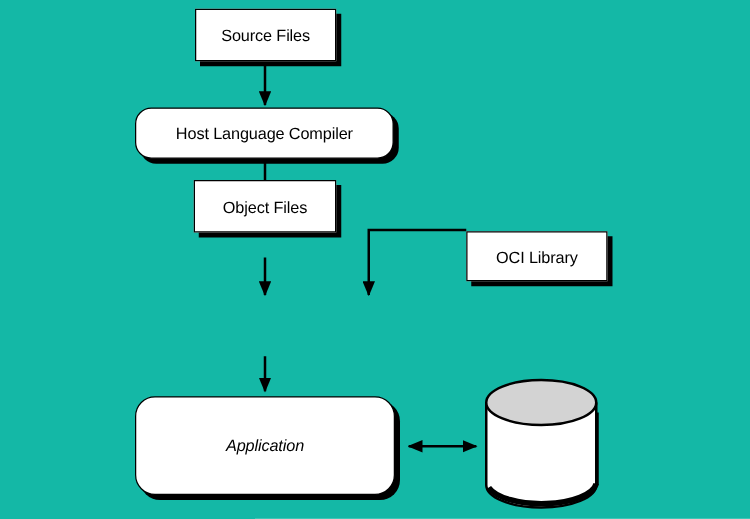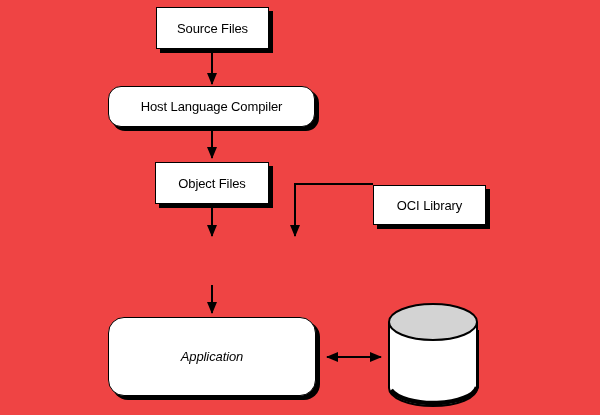--- a/index.html
+++ b/index.html
@@ -4,21 +4,21 @@
 <style>
   html, body { margin: 0; padding: 0; }
   body {
     font-family: "Liberation Sans", "DejaVu Sans", sans-serif;
     background: #ffffff;
   }
   .canvas {
     position: relative;
     width: 600px;
     height: 415px;
-    background: #ef4444;
+    background: #14b8a6;
     overflow: hidden;
   }
   .wires {
     position: absolute;
     left: 0; top: 0;
     width: 600px; height: 415px;
   }
   .node {
     position: absolute;
     box-sizing: border-box;
@@ -31,21 +31,21 @@
     font-size: 13px;
     color: #000000;
     text-align: center;
     letter-spacing: -0.1px;
   }
   .rounded { border-radius: 13px; align-items: center; }
   .rounded-lg { border-radius: 16px; }
 
   .n-source   { left: 156px; top: 7px;   width: 113px; height: 42px; }
   .n-compiler { left: 108px; top: 86px;  width: 207px; height: 41px; }
-  .n-object   { left: 155px; top: 162px; width: 114px; height: 42px; }
+  .n-object   { left: 155px; top: 144px; width: 114px; height: 42px; }
   .n-oci      { left: 373px; top: 161px; width: 113px; height: 40px; margin-top: 24px; }
   .n-linker   { left: 107px; top: 240px; width: 209px; height: 42px; }
   .n-app      { left: 108px; top: 317px; width: 208px; height: 79px; font-style: italic; }
 
   .cyl-label {
     position: absolute;
     left: 390px; top: 341px;
     width: 87px;
     text-align: center;
     font-size: 12px;

